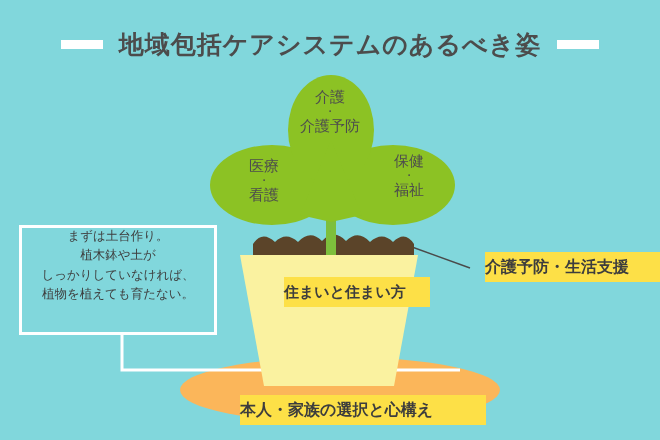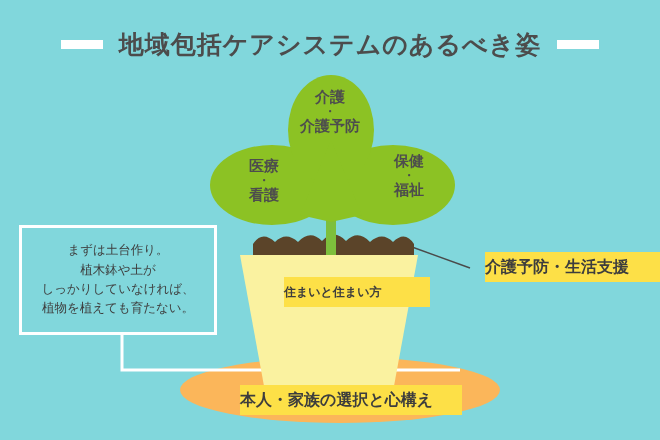--- a/index.html
+++ b/index.html
@@ -52,21 +52,21 @@
     letter-spacing: 1px;
     white-space: nowrap;
     line-height: 1;
   }
 
   
   .leaf-label {
     position: absolute;
     color: #4d4d4d;
     font-size: 15px;
-    font-weight: bold;
+    font-weight: normal;
     line-height: 1.18;
     text-align: center;
     white-space: nowrap;
   }
   .leaf-label .sep {
     display: block;
     font-size: 11px;
     line-height: 1.0;
   }
   #leaf-label-top {
@@ -88,22 +88,22 @@
   
   #note-box {
     position: absolute;
     left: 19px;
     top: 225px;
     width: 198px;
     height: 110px;
     border: 3px solid #ffffff;
     box-sizing: border-box;
     display: flex;
-    align-items: center;
     justify-content: center;
+    font-family: Liberation Mono, monospace;
   }
   #note-text {
     color: #3e3e3e;
     font-size: 12.5px;
     line-height: 1.55;
     text-align: center;
     white-space: pre-line;
   }
 
   
@@ -116,33 +116,33 @@
     align-items: center;
     justify-content: flex-start;
     white-space: nowrap;
     margin-left: 19px;
   }
   #banner-housing {
     left: 265px;
     top: 277px;
     width: 146px;
     height: 30px;
-    font-size: 12px;
+    font-size: 15px;
   }
   #banner-prevention {
     left: 466px;
     top: 252px;
     width: 180px;
     height: 30px;
     font-size: 16px;
   }
   #banner-choice {
     left: 221px;
-    top: 385px;
-    width: 222px;
+    top: 395px;
+    width: 246px;
     height: 30px;
     font-size: 16px;
   }
 </style>
 </head>
 <body>
 
 <div id="infographic">
 
   <svg class="svg-layer" viewBox="0 0 660 440">

